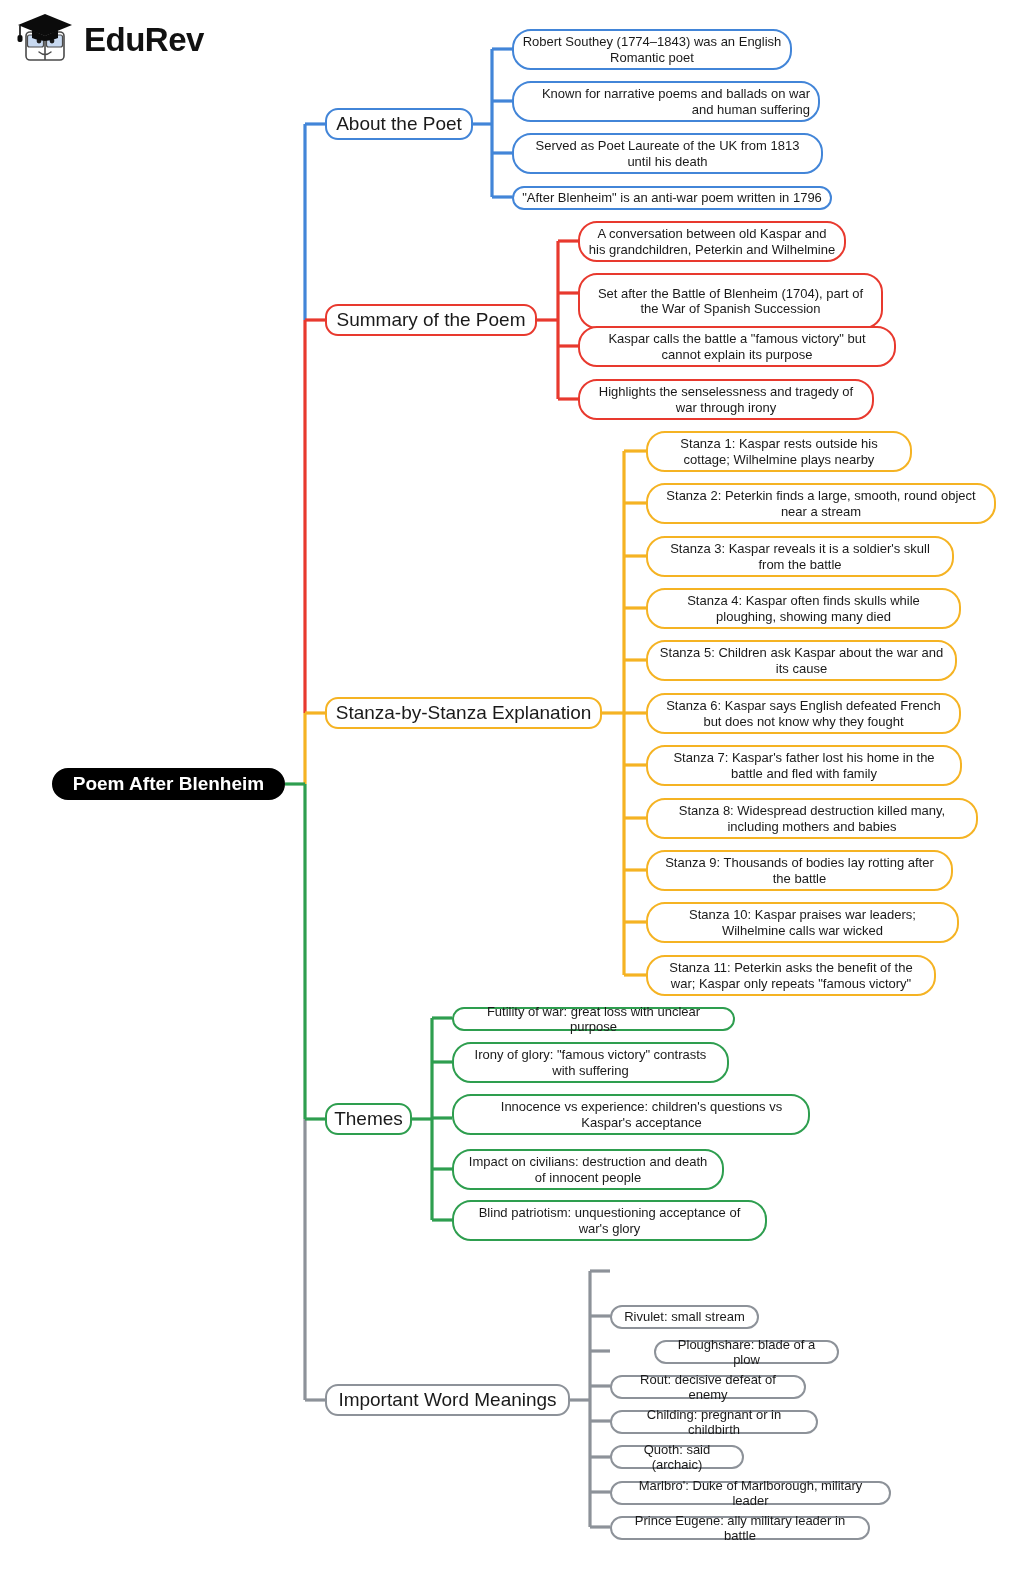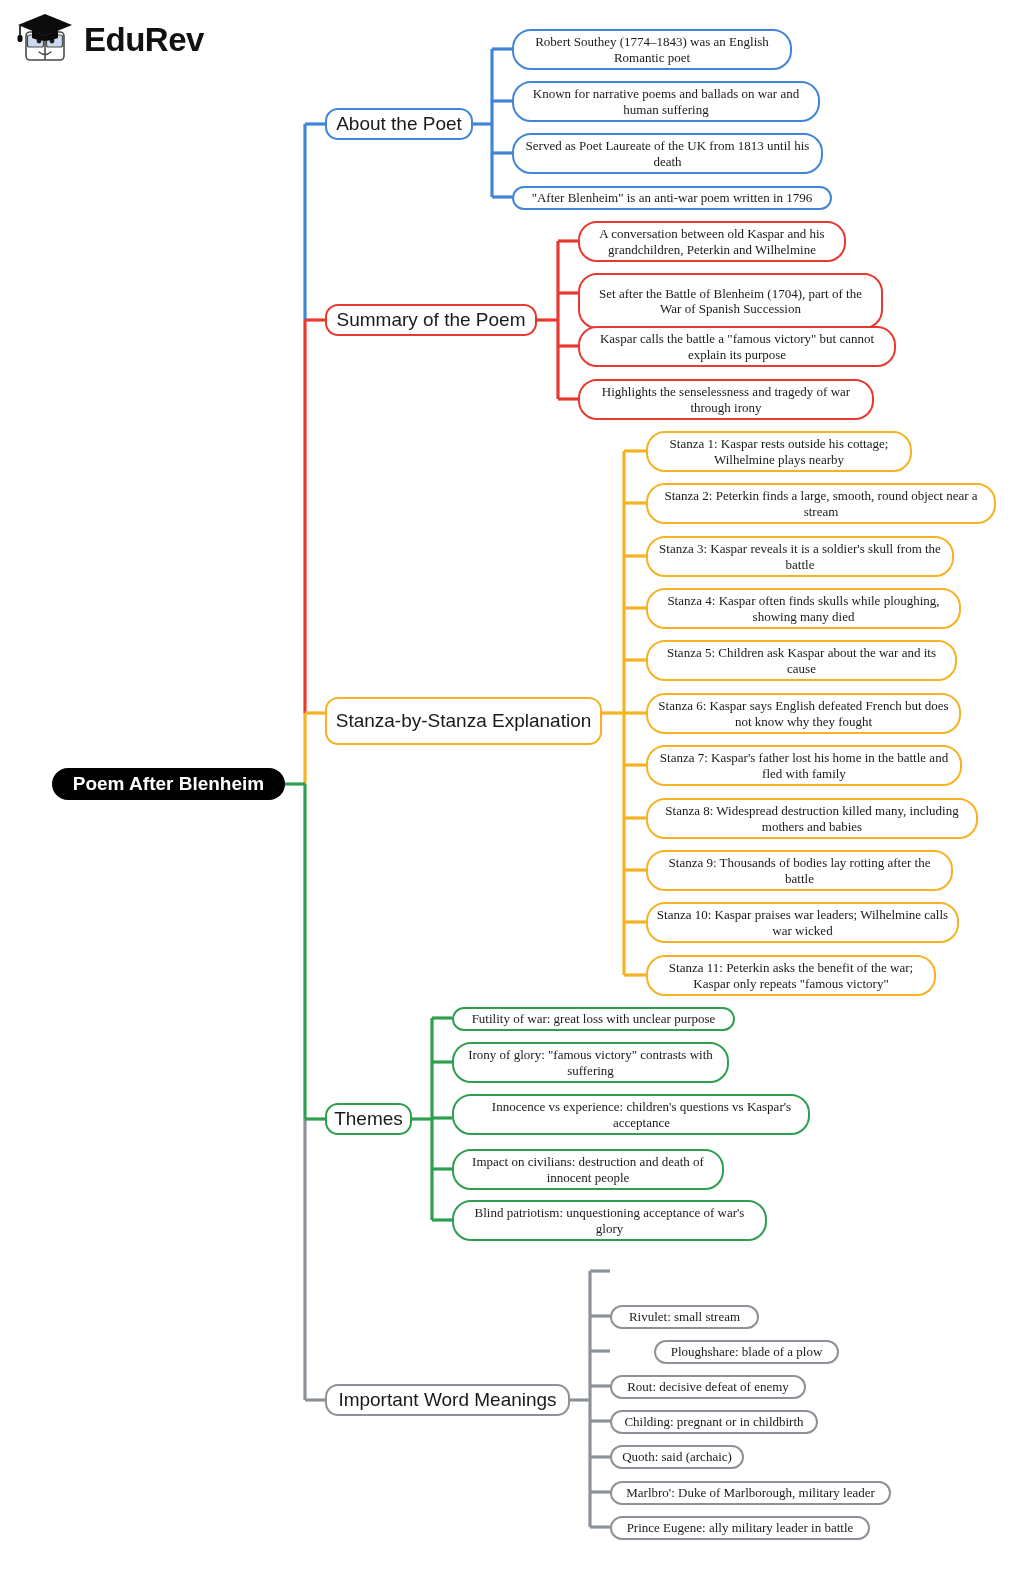--- a/index.html
+++ b/index.html
@@ -68,21 +68,20 @@
     border-radius: 13px;
     font-size: 19px;
     padding: 0 11px;
     white-space: nowrap;
   }
   .leaf {
     border-width: 2px;
     border-radius: 19px;
     font-size: 13px;
     padding: 3px 8px;
-    font-family: Liberation Serif, serif;
   }
   .leaf.one-line { font-size: 13px; }
 
   .c-blue   { border-color: #4285d8; }
   .c-red    { border-color: #e8392e; }
   .c-yellow { border-color: #f5b323; }
   .c-green  { border-color: #2e9e4f; }
   .c-gray   { border-color: #8d9299; }
 </style>
 </head>
@@ -177,28 +176,28 @@
       <path d="M590 1527 L610 1527" stroke="#8d9299"></path>
     </g>
   </svg>
 
   <div class="node root" style="left:52px; top:768px; width:233px; height:32px;">Poem After Blenheim</div>
 
   <div class="node branch c-blue" style="left:325px; top:108px; width:148px; height:32px;">About the Poet</div>
 
   <div class="node branch c-red" style="left:325px; top:304px; width:212px; height:32px;text-align:right;">Summary of the Poem</div>
 
-  <div class="node branch c-yellow" style="left:325px; top:697px; width:277px; height:48px;">Stanza-by-Stanza Explanation</div>
+  <div class="node branch c-yellow" style="left:325px; top:697px; width:277px; height:32px;">Stanza-by-Stanza Explanation</div>
 
   <div class="node branch c-green" style="left:325px; top:1103px; width:87px; height:32px;">Themes</div>
 
   <div class="node branch c-gray" style="left:325px; top:1384px; width:245px; height:32px;text-align:right;">Important Word Meanings</div>
 
   <div class="node leaf c-blue" style="left:512px; top:29px; width:280px; height:41px;">Robert Southey (1774–1843) was an English Romantic poet</div>
-  <div class="node leaf c-blue" style="left:512px; top:81px; width:308px; height:41px;">Known for narrative poems and ballads on war and human suffering</div>
+  <div class="node leaf c-blue" style="left:512px; top:81px; width:308px; height:41px;text-align:right;">Known for narrative poems and ballads on war and human suffering</div>
   <div class="node leaf c-blue" style="left:512px; top:133px; width:311px; height:41px;">Served as Poet Laureate of the UK from 1813 until his death</div>
   <div class="node leaf c-blue one-line" style="left:512px; top:186px; width:320px; height:24px;">"After Blenheim" is an anti-war poem written in 1796</div>
 
   <div class="node leaf c-red" style="left:578px; top:221px; width:268px; height:41px;">A conversation between old Kaspar and his grandchildren, Peterkin and Wilhelmine</div>
   <div class="node leaf c-red" style="left:578px; top:273px; width:305px; height:56px;">Set after the Battle of Blenheim (1704), part of the War of Spanish Succession</div>
   <div class="node leaf c-red" style="left:578px; top:326px; width:318px; height:41px;">Kaspar calls the battle a "famous victory" but cannot explain its purpose</div>
   <div class="node leaf c-red" style="left:578px; top:379px; width:296px; height:41px;">Highlights the senselessness and tragedy of war through irony</div>
 
   <div class="node leaf c-yellow" style="left:646px; top:431px; width:266px; height:41px;">Stanza 1: Kaspar rests outside his cottage; Wilhelmine plays nearby</div>
   <div class="node leaf c-yellow" style="left:646px; top:483px; width:350px; height:41px;">Stanza 2: Peterkin finds a large, smooth, round object near a stream</div>

